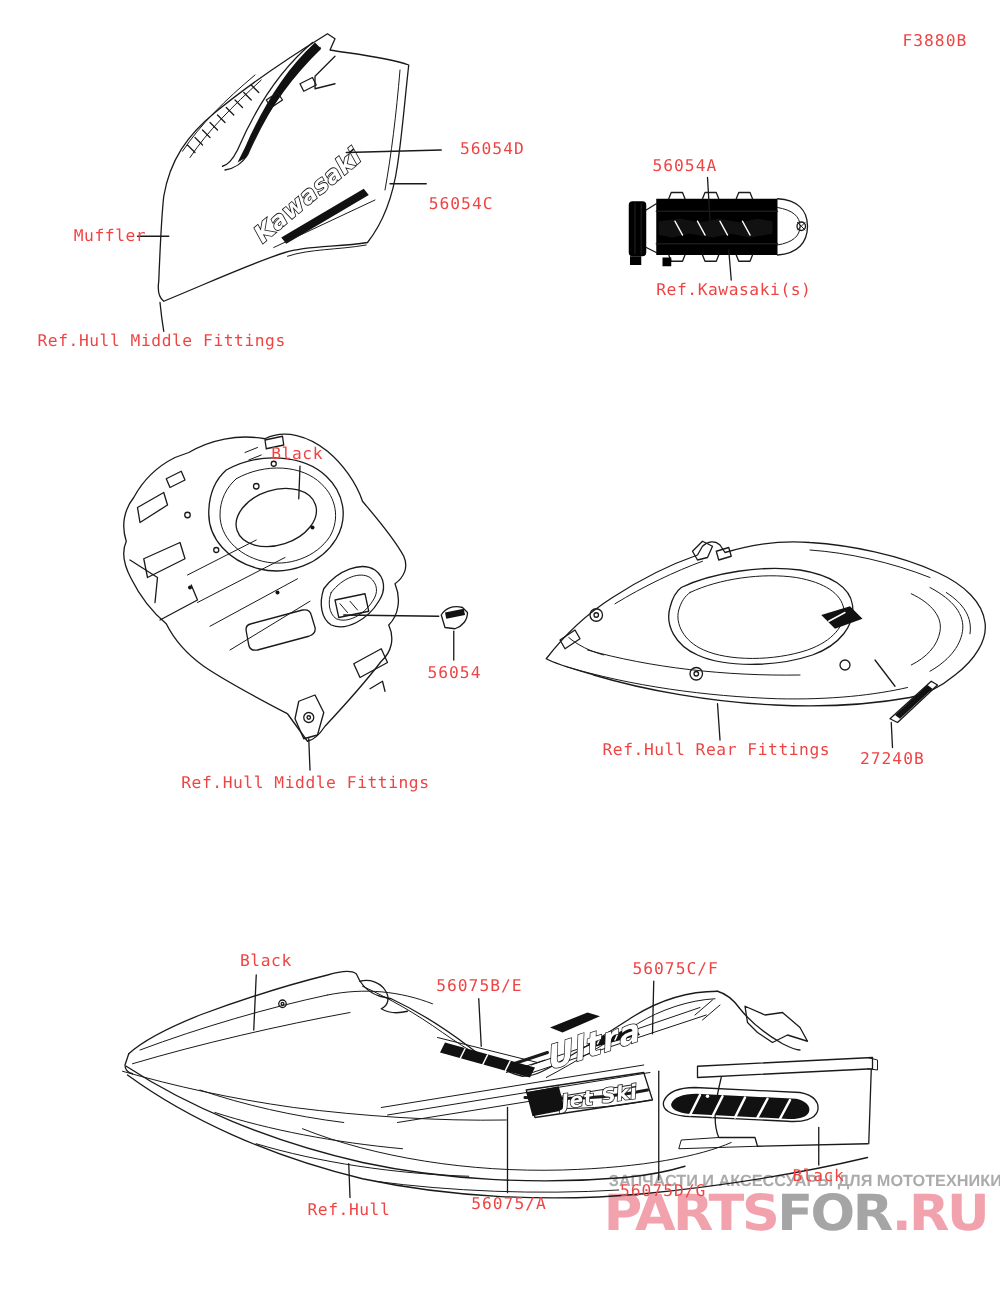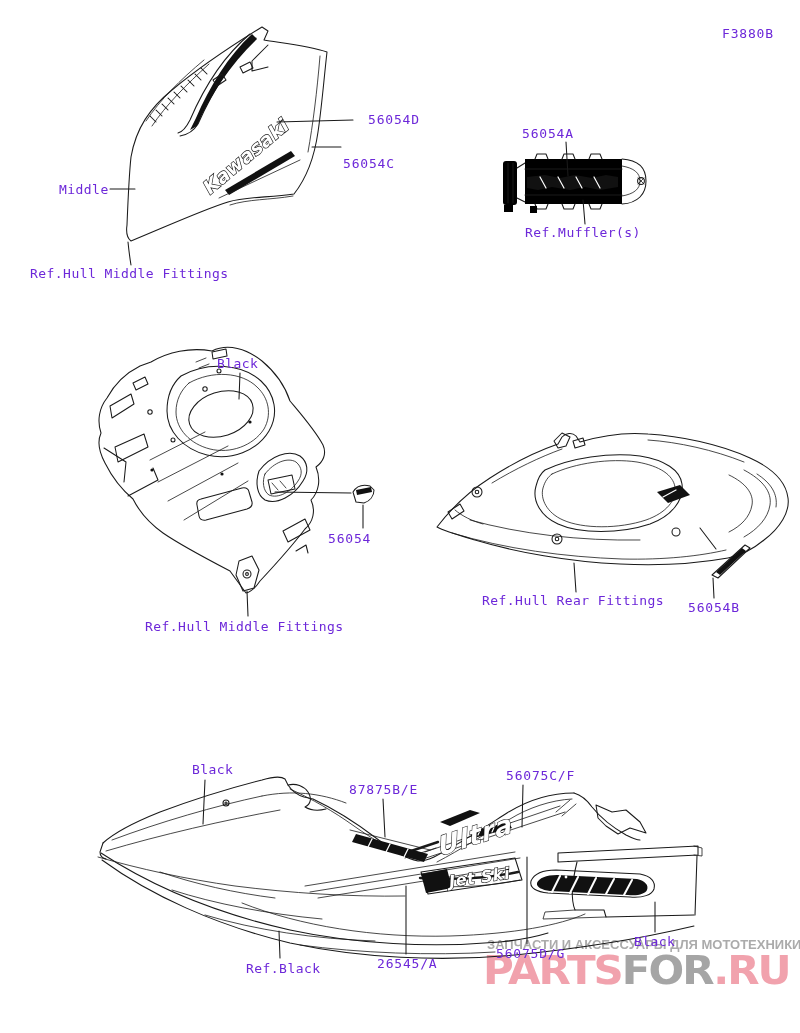--- a/index.html
+++ b/index.html
@@ -1,19 +1,19 @@
 <!DOCTYPE html>
 <html><head>
 <meta charset="utf-8">
 <style>
   html,body{margin:0;padding:0;background:#fff;}
   #canvas{position:relative;width:800px;height:1033px;background:#ffffff;overflow:hidden;
           font-family:"DejaVu Sans Mono",monospace;}
   .lbl{position:absolute;font:13px "DejaVu Sans Mono",monospace;letter-spacing:.45px;
-       color:#6d28d9;white-space:nowrap;z-index:30;}
+       color:#ef4444;white-space:nowrap;z-index:30;}
   .part{letter-spacing:.8px;}
   #art{position:absolute;left:0;top:0;z-index:20;}
   #art path,#art line,#art circle,#art ellipse,#art polyline,#art polygon{
        fill:none;stroke:#1a1a1a;stroke-width:1.05;stroke-linecap:round;stroke-linejoin:round;}
   #art .fillb{fill:#111;stroke:none;}
   #art .slit{stroke:#fff;stroke-width:2;}
   #art .slitthin{stroke:#fff;stroke-width:1.2;}
   #art .thick{stroke-width:2.4;}
   #art .thin{stroke-width:.8;}
   .decal-text{font-family:"DejaVu Sans",sans-serif;font-weight:bold;font-style:italic;
@@ -246,35 +246,35 @@
       <line x1="523" y1="785" x2="522" y2="827"></line>
       <line x1="279" y1="931" x2="280" y2="958"></line>
       <line x1="406" y1="886" x2="406" y2="954"></line>
       <line x1="527" y1="857" x2="527" y2="944"></line>
       <line x1="655" y1="902" x2="655" y2="932"></line>
     </g>
   </svg>
 
   <div class="lbl part" style="left:722px;top:26px">F3880B</div>
 
-  <div class="lbl" style="left:59px;top:182px">Middle</div>
+  <div class="lbl" style="left:59px;top:182px">Muffler</div>
   <div class="lbl part" style="left:368px;top:112px">56054D</div>
   <div class="lbl part" style="left:343px;top:156px">56054C</div>
   <div class="lbl" style="left:30px;top:266px">Ref.Hull Middle Fittings</div>
 
   <div class="lbl part" style="left:522px;top:126px">56054A</div>
-  <div class="lbl" style="left:525px;top:225px">Ref.Muffler(s)</div>
+  <div class="lbl" style="left:525px;top:225px">Ref.Kawasaki(s)</div>
 
   <div class="lbl" style="left:217px;top:356px">Black</div>
-  <div class="lbl part" style="left:328px;top:531px">56054</div>
+  <div class="lbl part" style="left:342px;top:531px">56054</div>
   <div class="lbl" style="left:145px;top:619px">Ref.Hull Middle Fittings</div>
 
   <div class="lbl" style="left:482px;top:593px">Ref.Hull Rear Fittings</div>
-  <div class="lbl part" style="left:688px;top:600px">56054B</div>
+  <div class="lbl part" style="left:688px;top:600px">27240B</div>
 
   <div class="lbl" style="left:192px;top:762px">Black</div>
-  <div class="lbl part" style="left:349px;top:782px">87875B/E</div>
+  <div class="lbl part" style="left:349px;top:782px">56075B/E</div>
   <div class="lbl part" style="left:506px;top:768px">56075C/F</div>
-  <div class="lbl" style="left:246px;top:961px">Ref.Black</div>
-  <div class="lbl part" style="left:377px;top:956px">26545/A</div>
+  <div class="lbl" style="left:246px;top:961px">Ref.Hull</div>
+  <div class="lbl part" style="left:377px;top:956px">56075/A</div>
   <div class="lbl part" style="left:496px;top:946px">56075D/G</div>
   <div class="lbl" style="left:634px;top:934px">Black</div>
 </div>
 
 </body></html>

